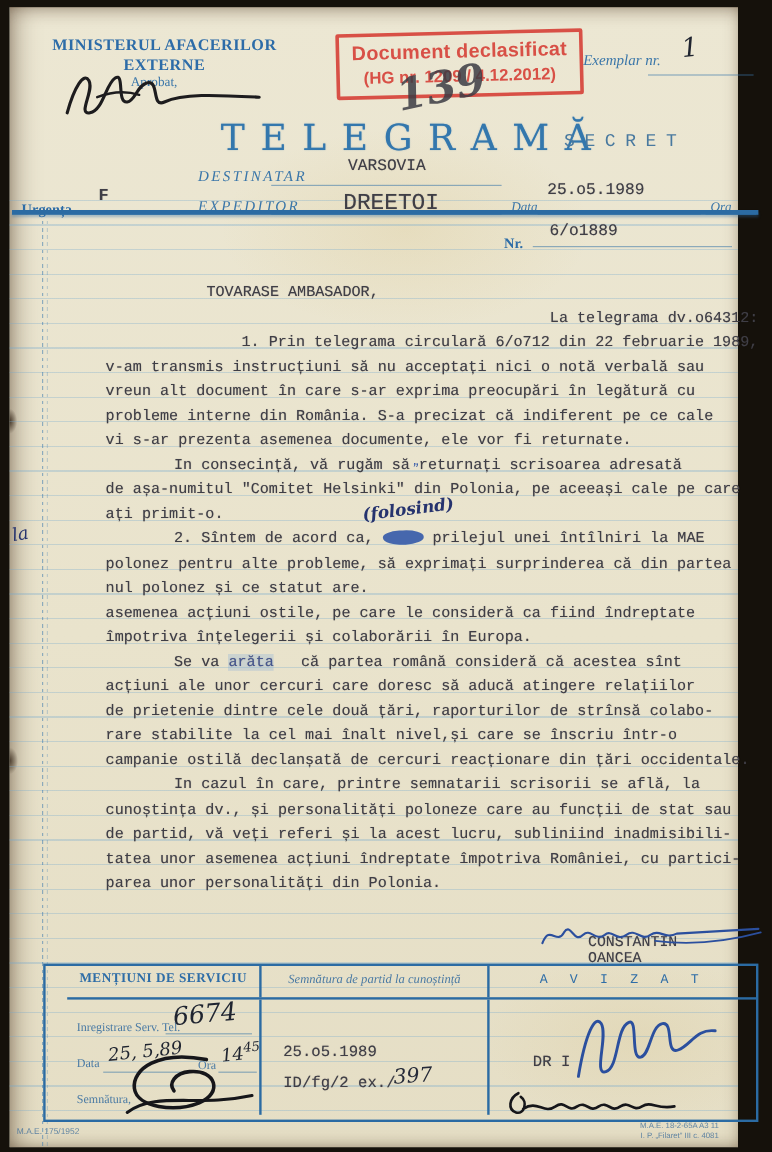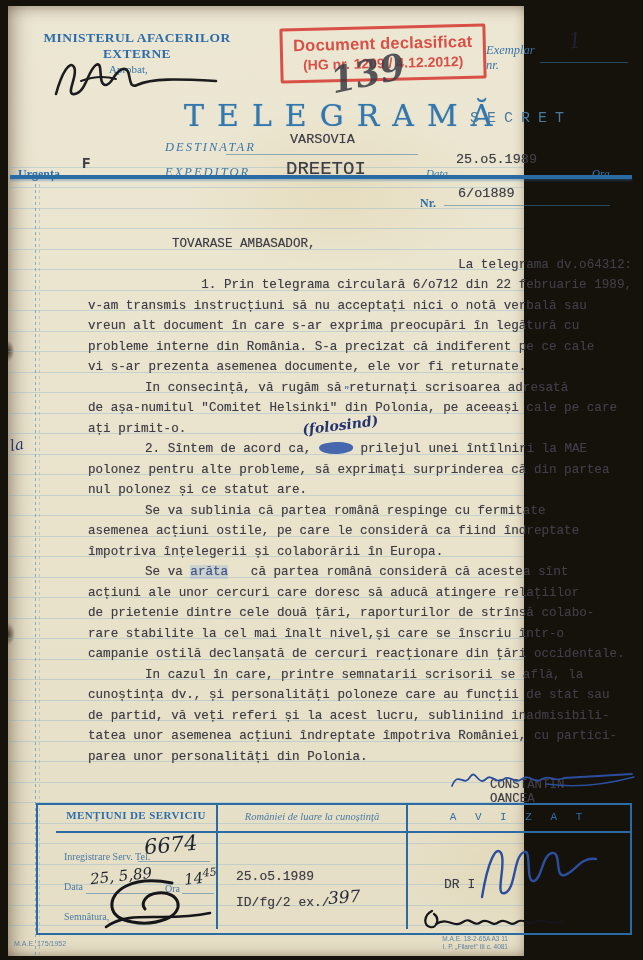--- a/index.html
+++ b/index.html
@@ -1,18 +1,18 @@
 <!DOCTYPE html>
 <html><head>
 <meta charset="utf-8">
 <style>
   html,body{margin:0;padding:0;}
   body{background:#241e16;font-family:"Liberation Sans",sans-serif;}
   #page{position:relative;width:643px;height:960px;background:#15110b;overflow:hidden;}
-  #paper{position:absolute;left:8px;top:6px;width:516px;height:950px;
+  #paper{position:absolute;left:8px;top:6px;width:607px;height:950px;
     background:
       radial-gradient(220px 120px at 330px 185px, rgba(205,175,95,.16), transparent 70%),
       radial-gradient(180px 100px at 520px 860px, rgba(200,170,90,.13), transparent 70%),
       radial-gradient(9px 15px at 0px 345px, rgba(35,25,15,.8), transparent 70%),
       radial-gradient(10px 16px at 0px 628px, rgba(35,25,15,.75), transparent 70%),
       linear-gradient(180deg,#ece7d3,#e9e3cc 55%,#e5dec5);
     box-shadow: inset 14px 0 22px -12px rgba(70,45,25,.55),
                 inset 0 10px 16px -10px rgba(70,45,25,.45),
                 inset -8px 0 14px -10px rgba(70,45,25,.3),
                 inset 0 -8px 12px -8px rgba(70,45,25,.35);}
@@ -129,21 +129,20 @@
       <div class="ln">v-am transmis instrucțiuni să nu acceptați nici o notă verbală sau</div>
       <div class="ln">vreun alt document în care s-ar exprima preocupări în legătură cu</div>
       <div class="ln">probleme interne din România. S-a precizat că indiferent pe ce cale</div>
       <div class="ln">vi s-ar prezenta asemenea documente, ele vor fi returnate.</div>
       <div class="ln ind2">In consecință, vă rugăm să returnați scrisoarea adresată</div>
       <div class="ln">de așa-numitul "Comitet Helsinki" din Polonia, pe aceeași cale pe care</div>
       <div class="ln">ați primit-o.</div>
       <div class="ln ind2"><span>2. Sîntem de acord ca, </span><span class="blot"></span><span> prilejul unei întîlniri la MAE</span></div>
       <div class="ln">polonez pentru alte probleme, să exprimați surprinderea că din partea</div>
       <div class="ln">nul polonez și ce statut are.</div>
-      <div class="ln ind2">Se va sublinia că partea română respinge cu fermitate</div>
       <div class="ln">asemenea acțiuni ostile, pe care le consideră ca fiind îndreptate</div>
       <div class="ln">împotriva înțelegerii și colaborării în Europa.</div>
       <div class="ln ind2"><span>Se va </span><span class="word-fix">arăta</span><span>   că partea română consideră că acestea sînt</span></div>
       <div class="ln">acțiuni ale unor cercuri care doresc să aducă atingere relațiilor</div>
       <div class="ln">de prietenie dintre cele două țări, raporturilor de strînsă colabo-</div>
       <div class="ln">rare stabilite la cel mai înalt nivel,și care se înscriu într-o</div>
       <div class="ln">campanie ostilă declanșată de cercuri reacționare din țări occidentale.</div>
       <div class="ln ind2">In cazul în care, printre semnatarii scrisorii se află, la</div>
       <div class="ln">cunoștința dv., și personalități poloneze care au funcții de stat sau</div>
       <div class="ln">de partid, vă veți referi și la acest lucru, subliniind inadmisibili-</div>
@@ -157,21 +156,21 @@
 
     <div class="abs tw signer">CONSTANTIN OANCEA</div>
     <svg class="sig" style="left:438px;top:754px" width="190" height="34" viewBox="0 0 190 34">
       <path d="M6 26 C12 10 18 28 24 17 C30 8 32 27 40 19 C46 13 50 25 58 19 C64 14 68 25 76 19 C84 13 88 25 96 19 C104 14 108 23 118 18 L186 14" fill="none" stroke="#2b4f9e" stroke-width="1.8" stroke-linecap="round"></path>
       <path d="M100 24 C130 28 162 24 188 17" fill="none" stroke="#2b4f9e" stroke-width="1.4" stroke-linecap="round"></path>
     </svg>
 
     <div class="tbl">
       <div class="hrow">
         <div class="cell c1 h1">MENȚIUNI DE SERVICIU</div>
-        <div class="cell c2 h2">României de luare la cunoștință</div>
+        <div class="cell c2 h2">Semnătura de partid la cunoștință</div>
         <div class="cell c3 h3">A V I Z A T</div>
       </div>
       <div class="brow">
         <div class="cell c1">
           <span class="slbl" style="left:8px;top:18px">Inregistrare  Serv.  Tel.</span>
           <span class="abs hand" style="left:88px;top:0px;font-size:21px;transform:rotate(-5deg);color:#1f2430">6674</span>
           <div class="ul" style="left:82px;top:28px;width:72px"></div>
           <span class="slbl" style="left:8px;top:48px">Data</span>
           <span class="abs hand" style="left:34px;top:34px;font-size:15px;transform:rotate(-6deg);color:#1f2430">25, 5,89</span>
           <div class="ul" style="left:30px;top:60px;width:76px"></div>

